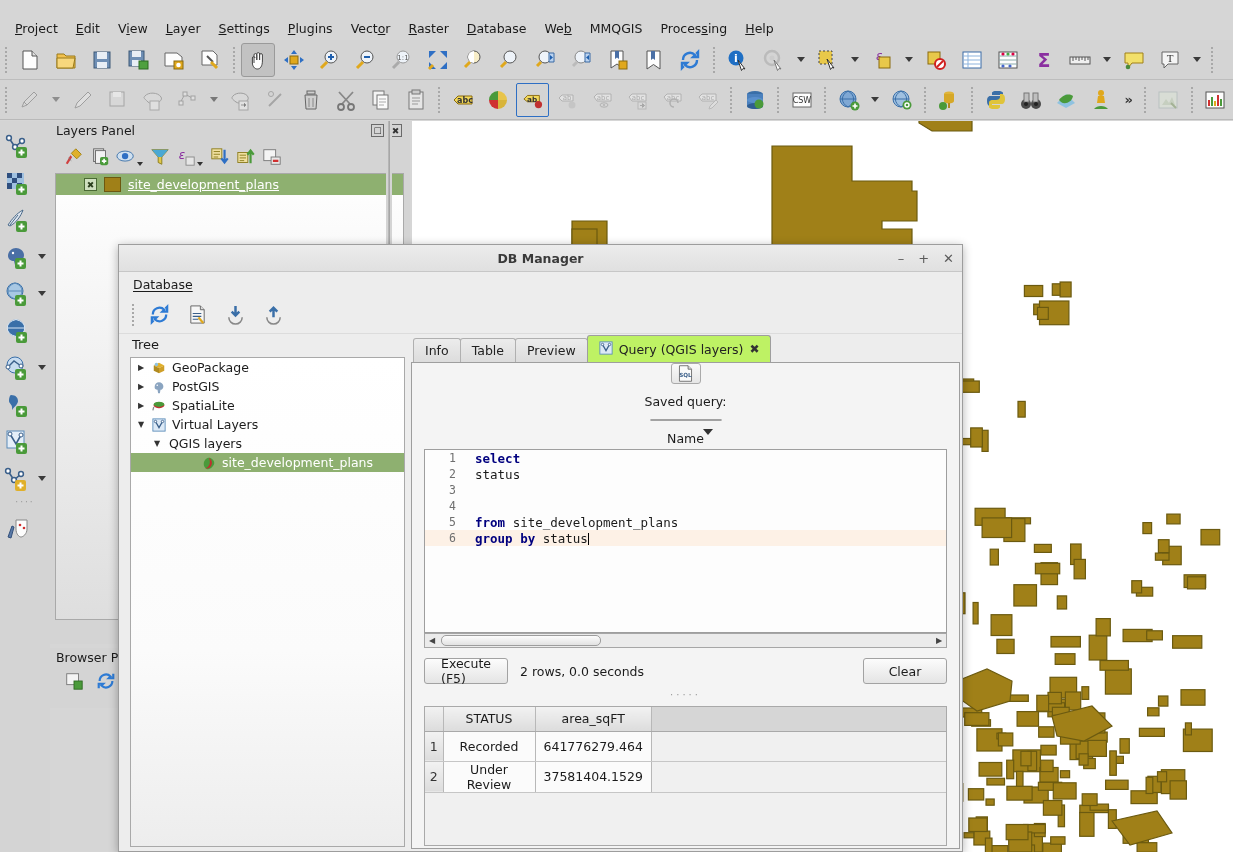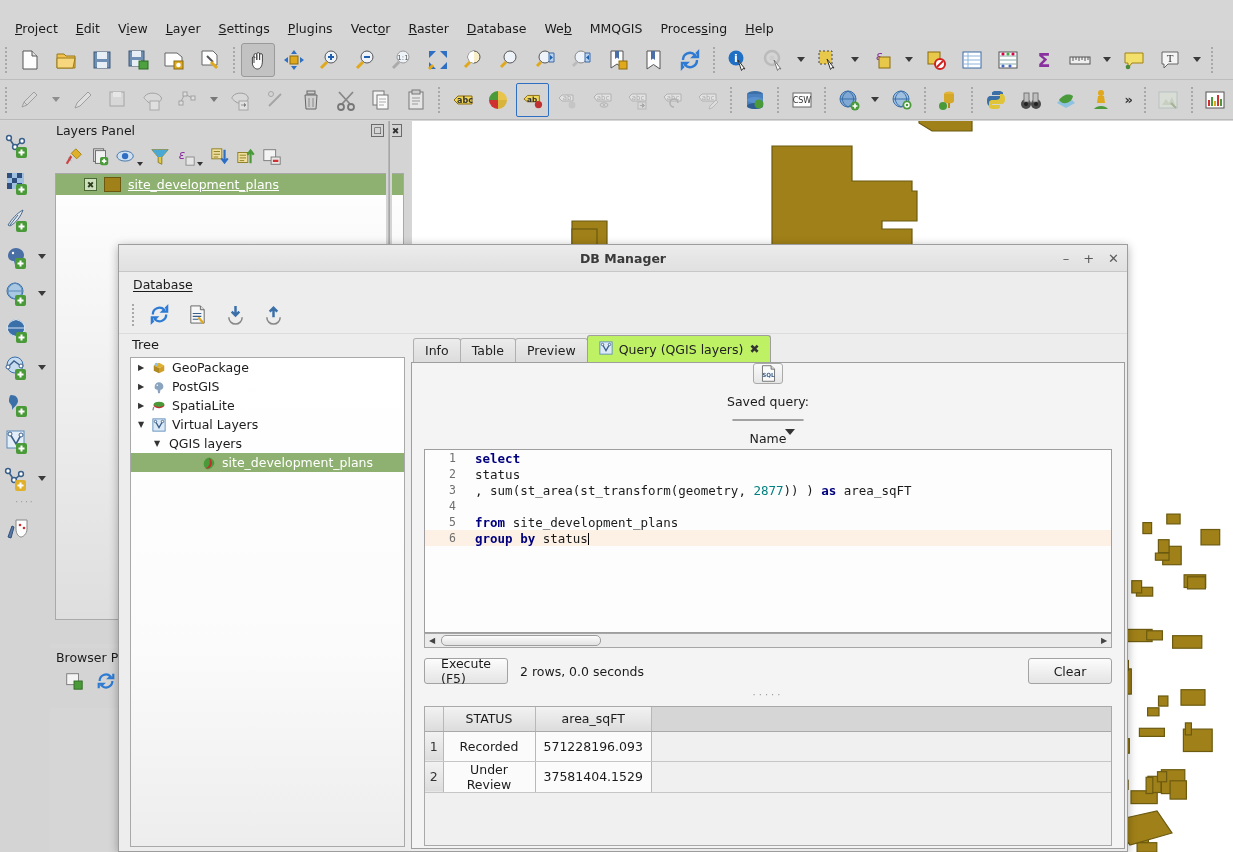--- a/index.html
+++ b/index.html
@@ -119,21 +119,21 @@
 
   
   #map-canvas {
     position: absolute; left: 412px; top: 121px; width: 821px; height: 731px;
     background: #ffffff; overflow: hidden;
   }
   #map-canvas svg { display: block; }
 
   
   #dbmanager {
-    position: absolute; left: 118px; top: 244px; width: 1010px; height: 608px;
+    position: absolute; left: 118px; top: 244px; width: 845px; height: 608px;
     background: #ededed; border: 1px solid #9d9d9d;
     box-shadow: 0 2px 9px rgba(0,0,0,.30);
   }
   .dlg-title {
     position: relative; height: 27px;
     background: linear-gradient(#ececec,#e0e0e0);
     border-bottom: 1px solid #c7c7c7;
   }
   .dlg-title .tx {
     text-align: center; line-height: 27px; font-size: 12.5px;
@@ -1318,21 +1318,20 @@
               <div class="eline">
                 <span class="gut">1</span>
                 <span class="ecode"><span class="kw">select</span></span>
               </div>
               <div class="eline">
                 <span class="gut">2</span>
                 <span class="ecode"><span>status</span></span>
               </div>
               <div class="eline">
                 <span class="gut">3</span>
-                <span class="ecode"><span>, sum(st_area(st_transform(geometry, </span><span class="num">2877</span><span>)) ) </span><span class="kw">as</span><span> area_sqFT</span></span>
               </div>
               <div class="eline">
                 <span class="gut">4</span>
                 <span class="ecode"><span></span></span>
               </div>
               <div class="eline">
                 <span class="gut">5</span>
                 <span class="ecode"><span class="kw">from</span><span> site_development_plans</span></span>
               </div>
               <div class="eline cur">
@@ -1363,21 +1362,21 @@
                     <th class="corner"></th>
                     <th class="h1">STATUS</th>
                     <th class="h2">area_sqFT</th>
                     <th class="fill"></th>
                   </tr>
                 </thead>
               <tbody id="rt-body">
                   <tr>
                     <td class="rnum">1</td>
                     <td class="c1">Recorded</td>
-                    <td class="c2">571228196.093</td>
+                    <td class="c2">641776279.464</td>
                     <td class="fill"></td>
                   </tr>
                   <tr>
                     <td class="rnum">2</td>
                     <td class="c1">Under Review</td>
                     <td class="c2">37581404.1529</td>
                     <td class="fill"></td>
                   </tr>
                 </tbody>
             </table>

